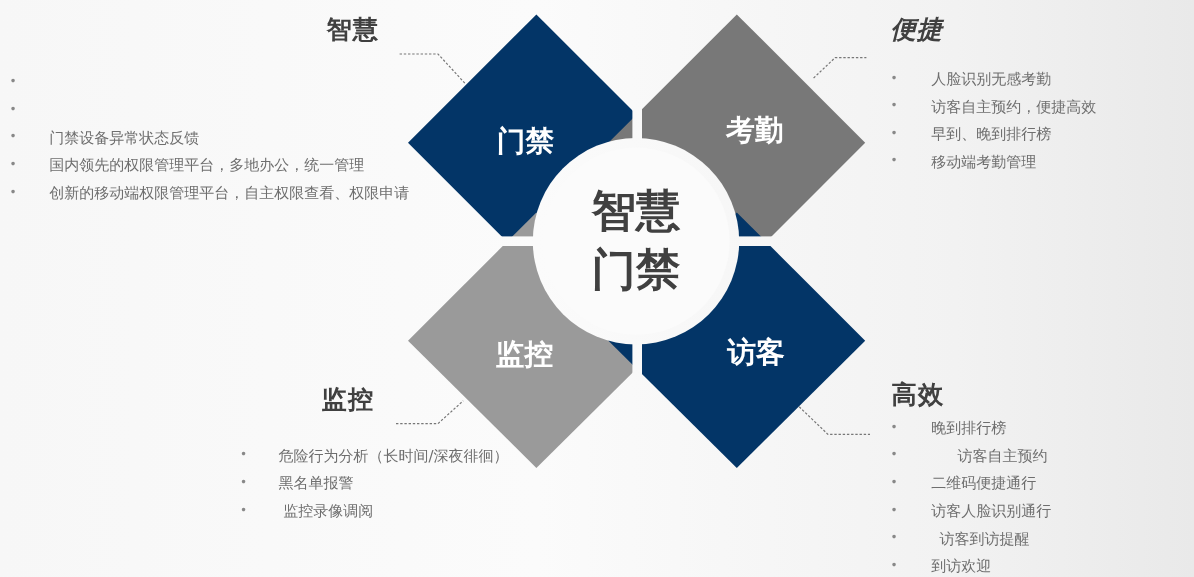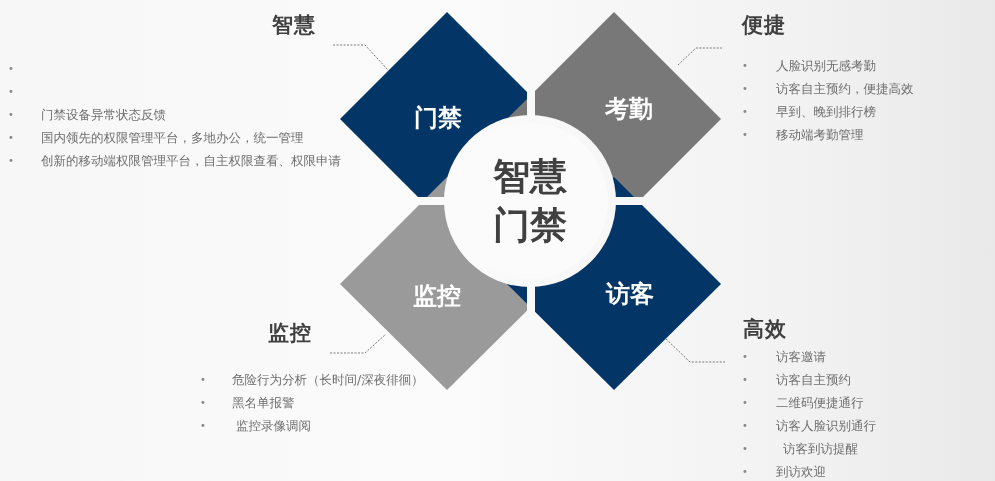--- a/index.html
+++ b/index.html
@@ -59,21 +59,21 @@
   <text class="q-label" x="438" y="119" text-anchor="middle" dominant-baseline="middle">门禁</text>
   <text class="q-label" x="629" y="110" text-anchor="middle" dominant-baseline="middle">考勤</text>
   <text class="q-label" x="437" y="297" text-anchor="middle" dominant-baseline="middle">监控</text>
   <text class="q-label" x="630" y="295" text-anchor="middle" dominant-baseline="middle">访客</text>
 
   <text class="c-label" x="530" y="178" text-anchor="middle" dominant-baseline="middle">智慧</text>
   <text class="c-label" x="530" y="227" text-anchor="middle" dominant-baseline="middle">门禁</text>
 </svg>
 
 <div class="heading" style="left:272px; top:11px;">智慧</div>
-<div class="heading" style="left:742px; top:11px;">便捷</div>
+<div class="heading" style="left:742px; top:11px;font-style:italic;">便捷</div>
 <div class="heading" style="left:268px; top:319px;">监控</div>
 <div class="heading" style="left:743px; top:315px;">高效</div>
 
 <ul class="blist" style="left:0; top:57px;">
   <li><span class="dot" style="left:8px">•</span></li>
   <li><span class="dot" style="left:8px">•</span></li>
   <li><span class="dot" style="left:8px">•</span><span style="margin-left:41px">门禁设备异常状态反馈</span></li>
   <li><span class="dot" style="left:8px">•</span><span style="margin-left:41px">国内领先的权限管理平台，多地办公，统一管理</span></li>
   <li><span class="dot" style="left:8px">•</span><span style="margin-left:41px">创新的移动端权限管理平台，自主权限查看、权限申请</span></li>
 </ul>
@@ -85,19 +85,19 @@
   <li><span class="dot" style="left:4px">•</span><span style="margin-left:38px">移动端考勤管理</span></li>
 </ul>
 
 <ul class="blist" style="left:196px; top:368px;">
   <li><span class="dot" style="left:4px">•</span><span style="margin-left:36px">危险行为分析（长时间/深夜徘徊）</span></li>
   <li><span class="dot" style="left:4px">•</span><span style="margin-left:36px">黑名单报警</span></li>
   <li><span class="dot" style="left:4px">•</span><span style="margin-left:40px">监控录像调阅</span></li>
 </ul>
 
 <ul class="blist" style="left:738px; top:345px;">
-  <li><span class="dot" style="left:4px">•</span><span style="margin-left:38px">访客邀请</span></li>
-  <li><span class="dot" style="left:4px">•</span><span style="margin-left:38px">访客自主预约</span></li>
+  <li><span class="dot" style="left:4px">•</span><span style="margin-left:38px">晚到排行榜</span></li>
+  <li><span class="dot" style="left:4px">•</span><span style="margin-left:60px">访客自主预约</span></li>
   <li><span class="dot" style="left:4px">•</span><span style="margin-left:38px">二维码便捷通行</span></li>
   <li><span class="dot" style="left:4px">•</span><span style="margin-left:38px">访客人脸识别通行</span></li>
   <li><span class="dot" style="left:4px">•</span><span style="margin-left:45px">访客到访提醒</span></li>
   <li><span class="dot" style="left:4px">•</span><span style="margin-left:38px">到访欢迎</span></li>
 </ul>
 
 </body></html>

